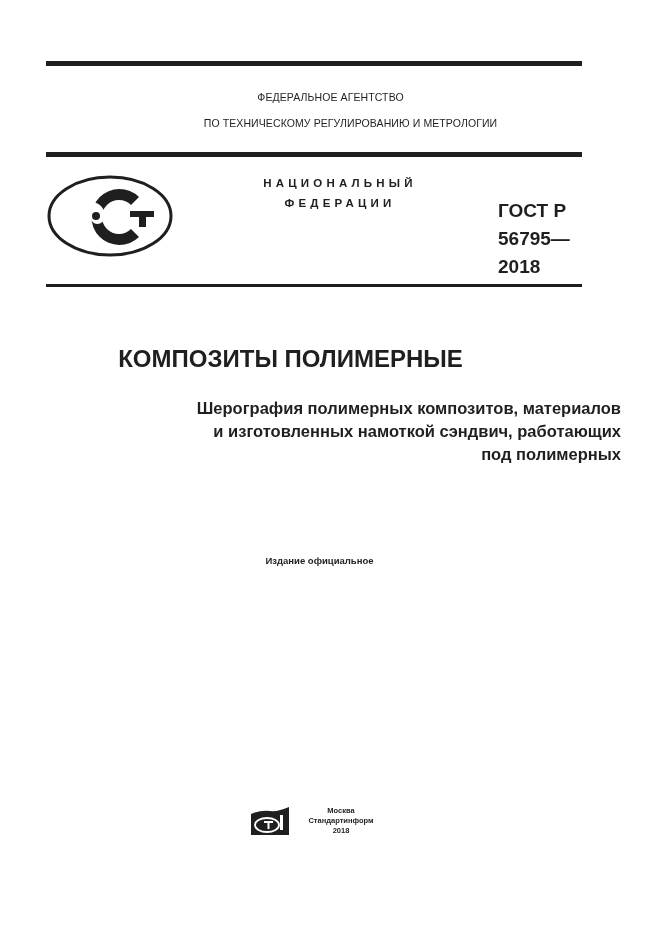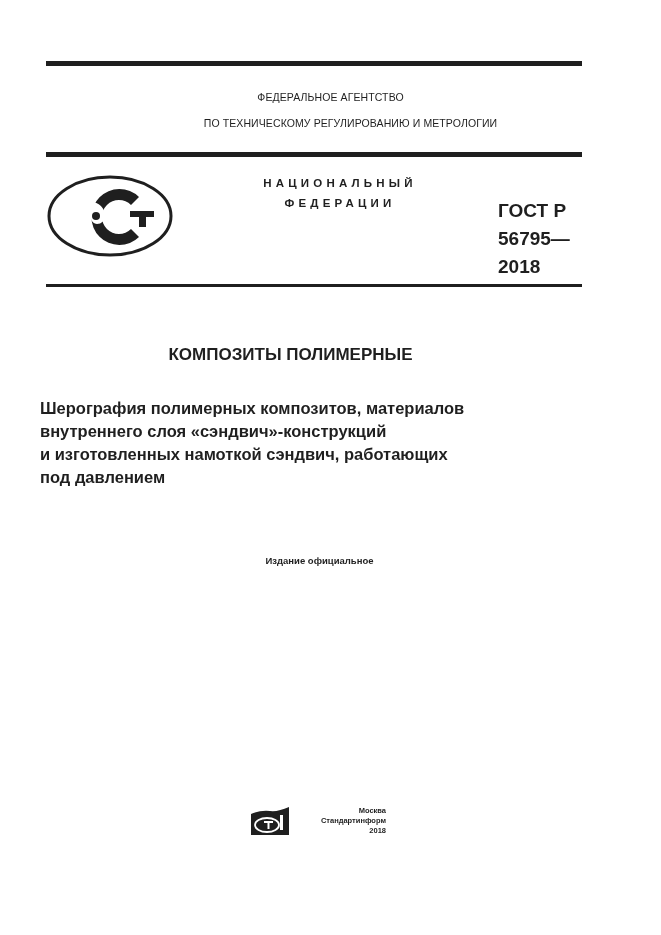--- a/index.html
+++ b/index.html
@@ -17,30 +17,30 @@
 
     .logo { position: absolute; left: 47px; top: 175px; width: 126px; height: 82px; }
 
     .natstd { position: absolute; left: 240px; top: 173px; width: 200px; text-align: center;
               font-weight: bold; font-size: 11.5px; letter-spacing: 4.2px; line-height: 20px; }
 
     .gost { position: absolute; left: 498px; top: 169px; font-weight: bold;
             font-size: 19px; line-height: 28px; margin-top: 28px; }
 
     .title { position: absolute; left: 0; width: 581px; top: 345px; text-align: center;
-             font-weight: bold; font-size: 17px; }
+             font-weight: bold; font-size: 24px; }
 
-    .subtitle { position: absolute; left: 40px; width: 581px; top: 397px; text-align: left;
+    .subtitle { position: absolute; left: 40px; width: 581px; top: 397px; text-align: right;
                 font-weight: bold; font-size: 16.5px; line-height: 23px; }
 
     .edition { position: absolute; left: 0; width: 639px; top: 555px; text-align: center;
                font-weight: bold; font-size: 9.5px; }
 
     .pub-logo { position: absolute; left: 250px; top: 806px; width: 40px; height: 30px; }
-    .pub { position: absolute; left: 296px; top: 806px; width: 90px; text-align: right;
+    .pub { position: absolute; left: 296px; top: 806px; width: 90px; text-align: center;
            font-weight: bold; font-size: 7.5px; line-height: 10px; }
   </style>
 </head>
 <body>
 
 <div class="rule rule-top"></div>
 
 <div class="agency agency-1">ФЕДЕРАЛЬНОЕ АГЕНТСТВО</div>
 <div class="agency agency-2">ПО ТЕХНИЧЕСКОМУ РЕГУЛИРОВАНИЮ И МЕТРОЛОГИИ</div>
 
@@ -70,23 +70,22 @@
   <div>56795—</div>
   <div>2018</div>
 </div>
 
 <div class="rule rule-bot"></div>
 
 <div class="title">КОМПОЗИТЫ ПОЛИМЕРНЫЕ</div>
 
 <div class="subtitle">
   <div>Шерография полимерных композитов, материалов</div>
-  <div>внутреннего слоя «сэндвич»-конструкций</div>
   <div>и изготовленных намоткой сэндвич, работающих</div>
-  <div>под давлением</div>
+  <div>под полимерных</div>
 </div>
 
 <div class="edition">Издание официальное</div>
 
 <div class="pub-logo">
   <svg width="40" height="30" viewBox="0 0 40 30">
     <path d="M1 8 L1 29 L39 29 L39 1 Q28 6 20 5 Q10 4 1 8 Z" fill="#1f1f1f"></path>
     <ellipse cx="17" cy="19" rx="12" ry="7" fill="none" stroke="#fff" stroke-width="1.8"></ellipse>
     <rect x="14" y="15" width="9" height="2" fill="#fff"></rect>
     <rect x="17.5" y="15" width="2" height="8" fill="#fff"></rect>

